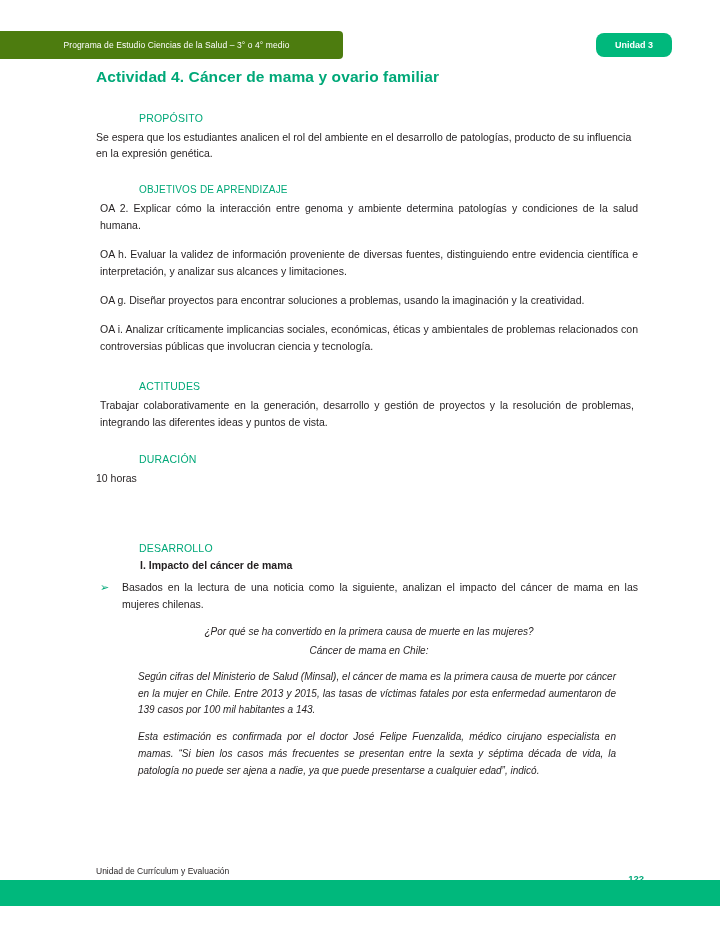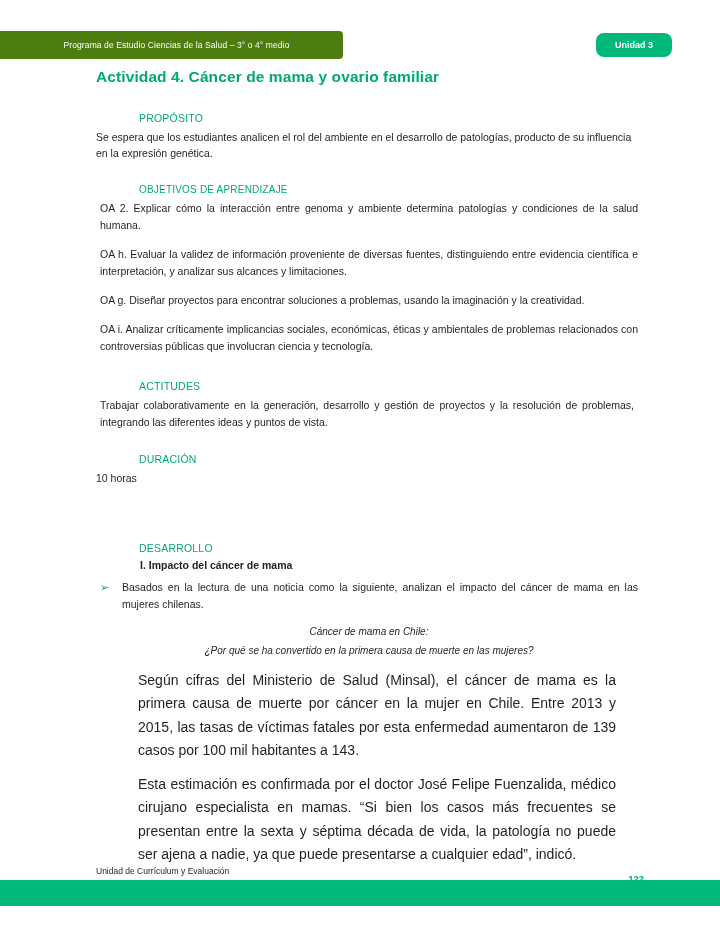--- a/index.html
+++ b/index.html
@@ -155,21 +155,22 @@
     width: 498px;
   }
   .quote-center {
     text-align: center;
     font-style: italic;
     font-size: 10px;
     line-height: 1.7;
     margin: 0 0 2px 0;
   }
   .quote-para {
-    font-size: 14px;
+    font-style: italic;
+    font-size: 10px;
     line-height: 1.68;
     text-align: justify;
     margin: 10px 0 0 18px;
     width: 478px;
   }
 
   
   .footer-bar {
     position: absolute;
     left: 0;
@@ -240,22 +241,22 @@
 
     <div class="section-label">DESARROLLO</div>
     <div class="subhead">I. Impacto del cáncer de mama</div>
 
     <div class="bullet-row">
       <span class="bullet-marker">➢</span>
       <span class="bullet-text">Basados en la lectura de una noticia como la siguiente, analizan el impacto del cáncer de mama en las mujeres chilenas.</span>
     </div>
 
     <div class="quote-block">
+      <p class="quote-center">¿Por qué se ha convertido en la primera causa de muerte en las mujeres?</p>
       <p class="quote-center">Cáncer de mama en Chile:</p>
-      <p class="quote-center">¿Por qué se ha convertido en la primera causa de muerte en las mujeres?</p>
       <p class="quote-para">Según cifras del Ministerio de Salud (Minsal), el cáncer de mama es la primera causa de muerte por cáncer en la mujer en Chile. Entre 2013 y 2015, las tasas de víctimas fatales por esta enfermedad aumentaron de 139 casos por 100 mil habitantes a 143.</p>
       <p class="quote-para">Esta estimación es confirmada por el doctor José Felipe Fuenzalida, médico cirujano especialista en mamas. “Si bien los casos más frecuentes se presentan entre la sexta y séptima década de vida, la patología no puede ser ajena a nadie, ya que puede presentarse a cualquier edad”, indicó.</p>
     </div>
 
   </div>
 
   <div class="footer-texts">
     <div>Unidad de Currículum y Evaluación</div>
     <div>Ministerio de Educación, febrero 2021</div>
   </div>

